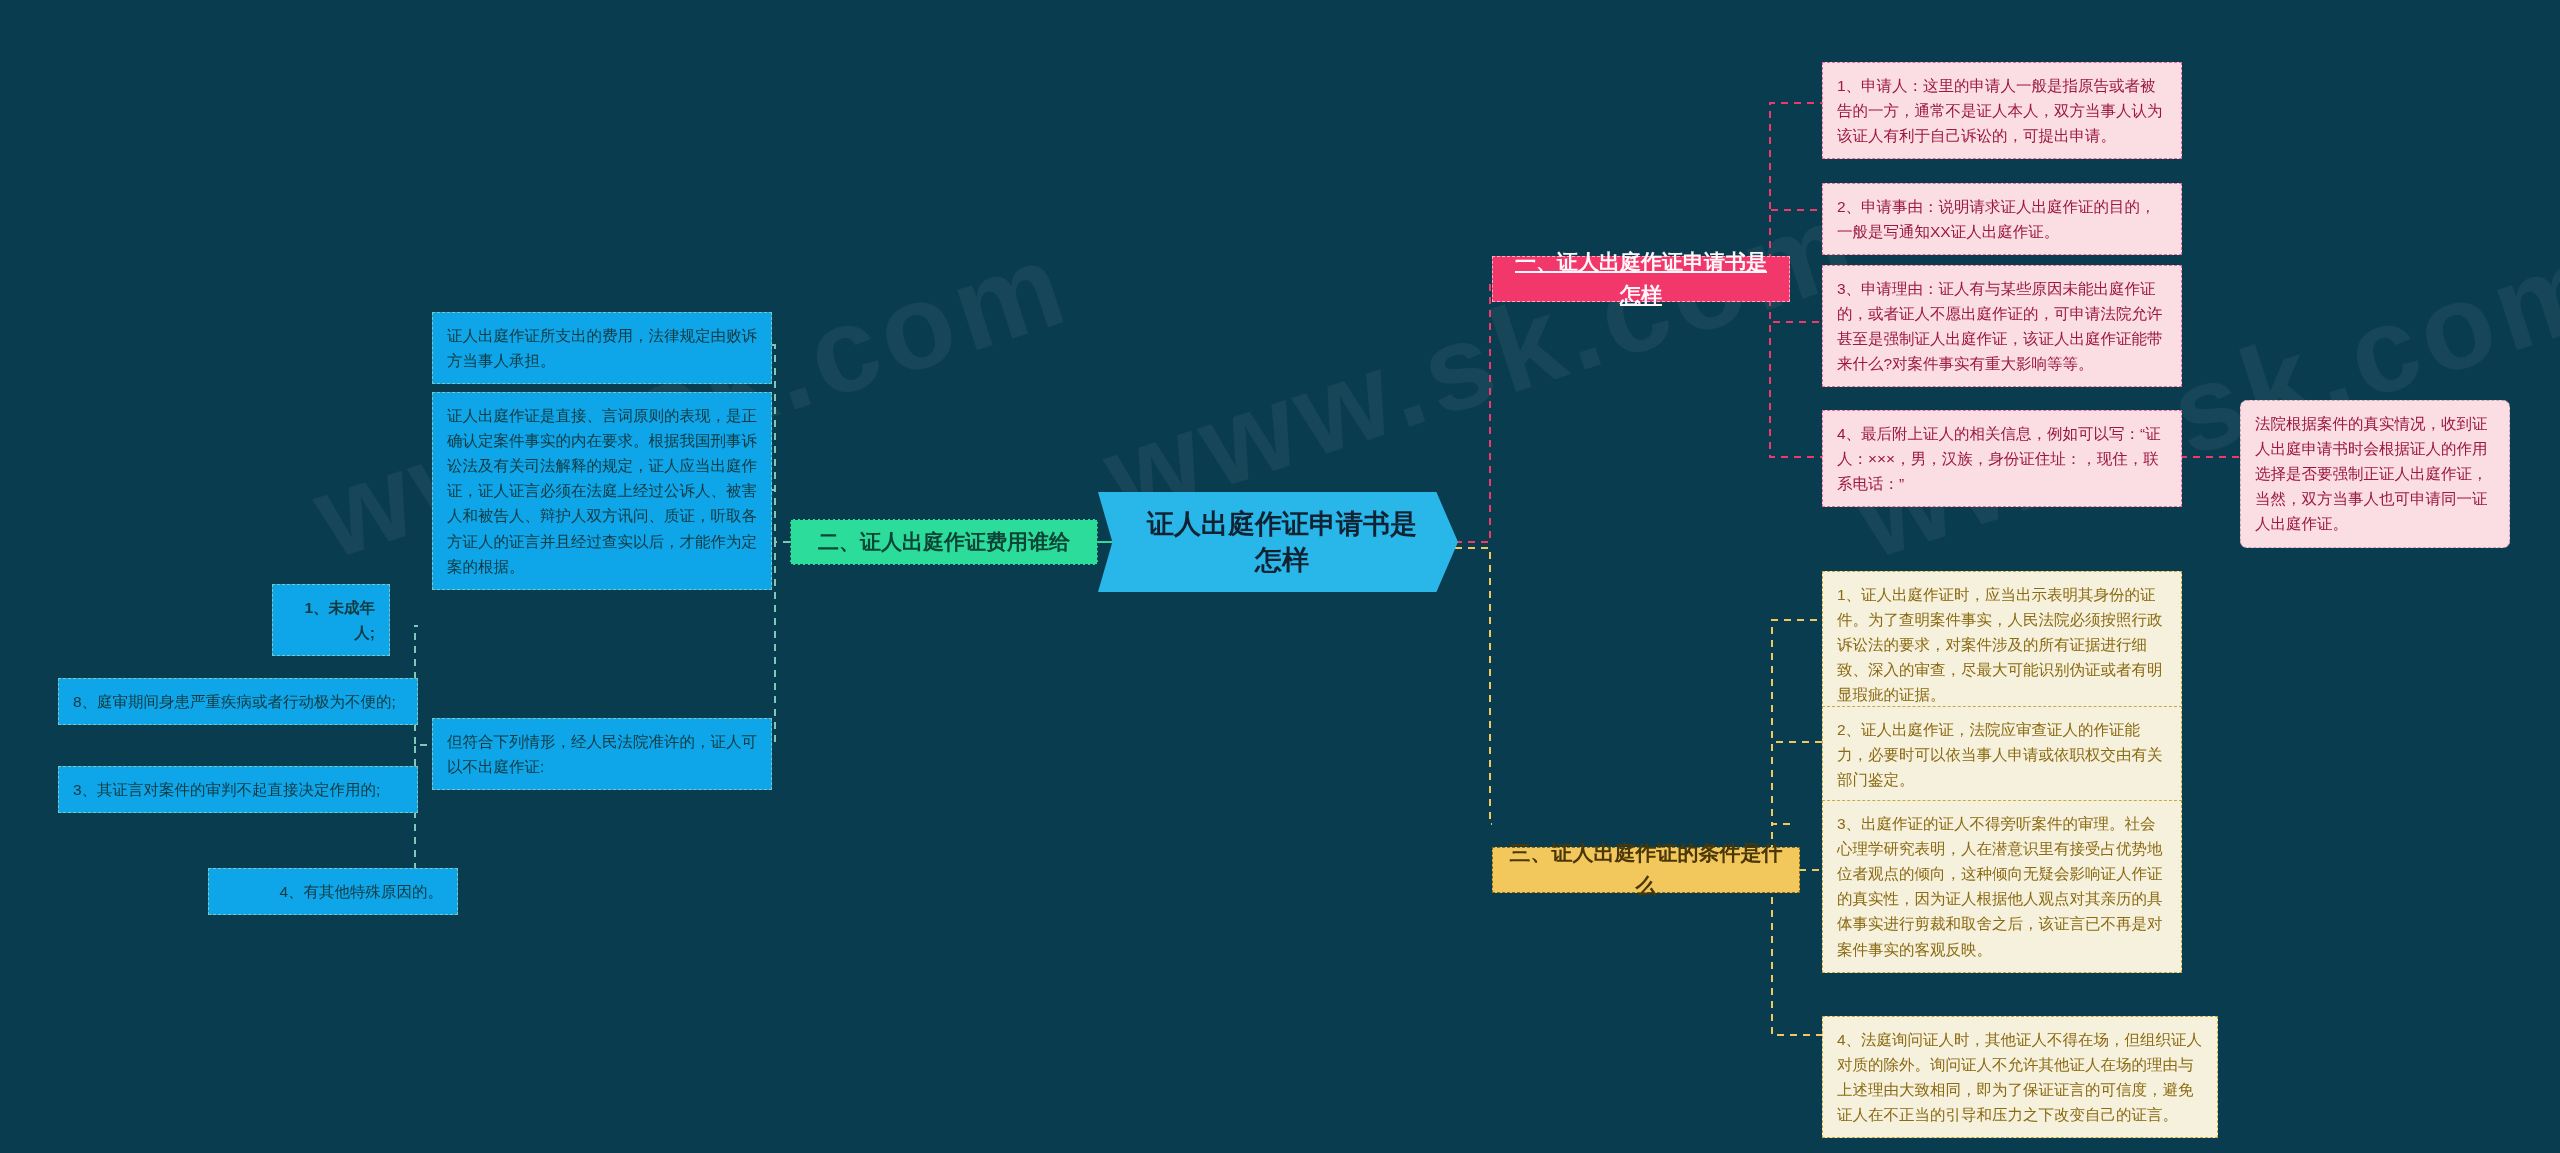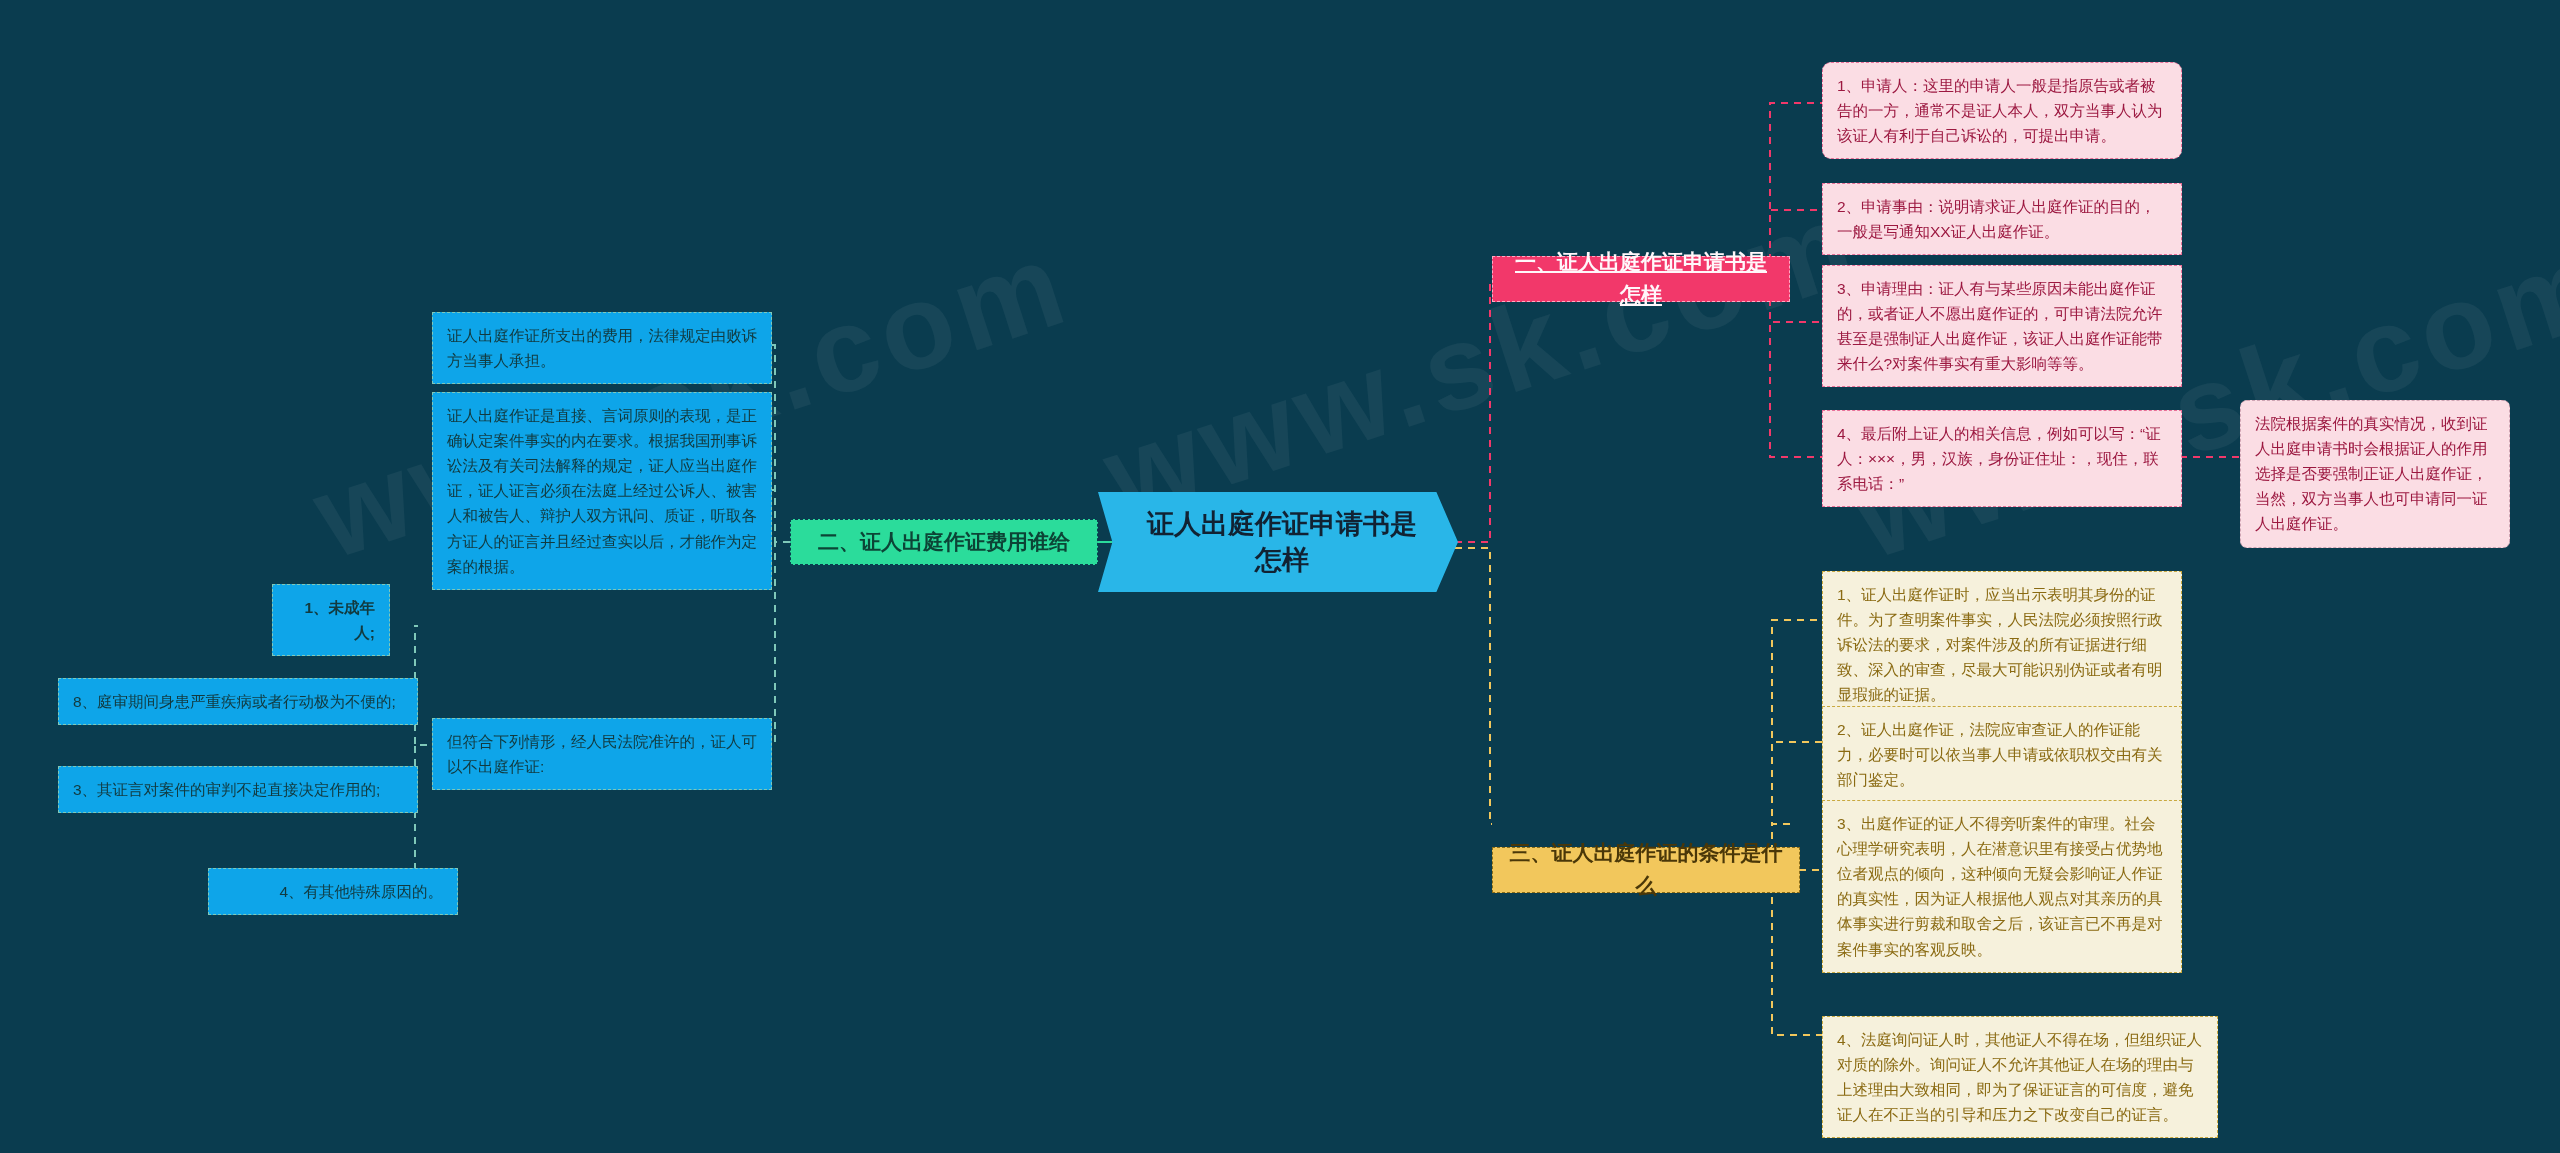--- a/index.html
+++ b/index.html
@@ -113,21 +113,21 @@
       <path d="M440,745 L415,745 L415,710 L418,710" stroke="#7fc8b9"></path>
       <path d="M440,745 L415,745 L415,798 L418,798" stroke="#7fc8b9"></path>
       <path d="M440,745 L415,745 L415,885 L418,885" stroke="#7fc8b9"></path>
     </g>
   </svg>
 
   <div class="node central" style="left:1098px; top:492px; width:360px; height:100px;">证人出庭作证申请书是怎样</div>
 
   <div class="node branch pink" style="left:1492px; top:256px; width:298px; height:46px;">一、证人出庭作证申请书是怎样</div>
 
-  <div class="node leaf pink" style="left:1822px; top:62px; width:360px;border-radius:9px;">1、申请人：这里的申请人一般是指原告或者被告的一方，通常不是证人本人，双方当事人认为该证人有利于自己诉讼的，可提出申请。</div>
+  <div class="node leaf pink" style="left:1822px; top:62px; width:360px;">1、申请人：这里的申请人一般是指原告或者被告的一方，通常不是证人本人，双方当事人认为该证人有利于自己诉讼的，可提出申请。</div>
 
   <div class="node leaf pink" style="left:1822px; top:183px; width:360px;">2、申请事由：说明请求证人出庭作证的目的，一般是写通知XX证人出庭作证。</div>
 
   <div class="node leaf pink" style="left:1822px; top:265px; width:360px;">3、申请理由：证人有与某些原因未能出庭作证的，或者证人不愿出庭作证的，可申请法院允许甚至是强制证人出庭作证，该证人出庭作证能带来什么?对案件事实有重大影响等等。</div>
 
   <div class="node leaf pink" style="left:1822px; top:410px; width:360px;">4、最后附上证人的相关信息，例如可以写：“证人：×××，男，汉族，身份证住址：，现住，联系电话：”</div>
 
   <div class="node leaf white" style="left:2240px; top:400px; width:270px;">法院根据案件的真实情况，收到证人出庭申请书时会根据证人的作用选择是否要强制正证人出庭作证，当然，双方当事人也可申请同一证人出庭作证。</div>
 
   <div class="node branch green" style="left:790px; top:519px; width:308px; height:46px;">二、证人出庭作证费用谁给</div>

